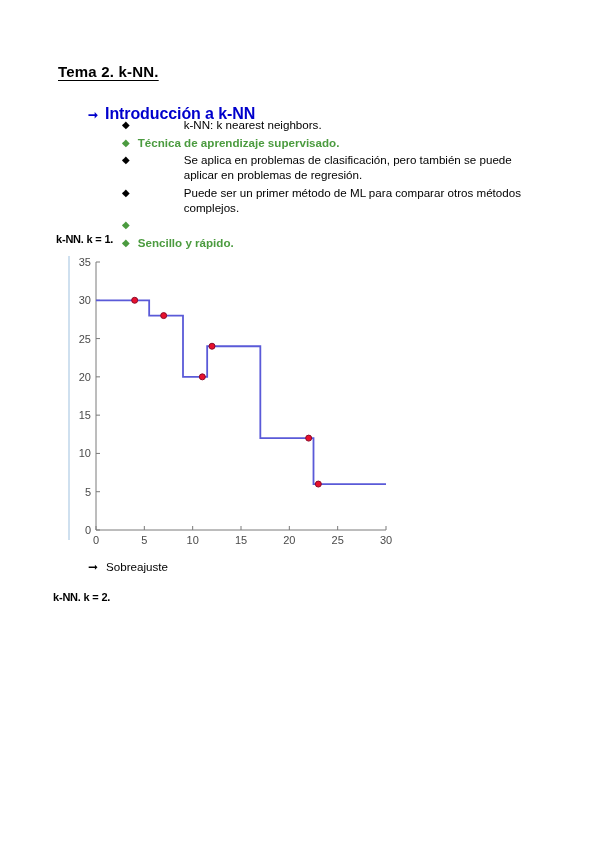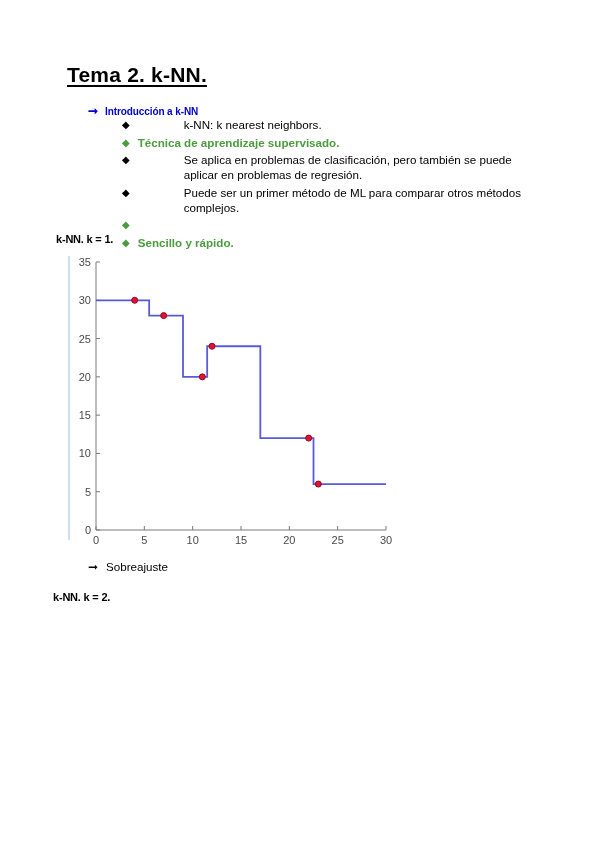--- a/index.html
+++ b/index.html
@@ -20,23 +20,23 @@
     position: absolute;
     left: 0; top: 0;
     width: 600px;
     height: 848px;
     background: #ffffff;
   }
 
   
   .doc-title {
     position: absolute;
-    left: 67px;
+    left: 58px;
     top: 63px;
-    font-size: 21px;
+    font-size: 15px;
     font-weight: bold;
     letter-spacing: 0.2px;
     text-decoration: underline;
     text-underline-offset: 3px;
     color: #000000;
     white-space: nowrap;
   }
 
   
   .lvl1 {
@@ -49,21 +49,21 @@
     white-space: nowrap;
   }
   .arrow-ico {
     color: #0000cc;
     font-size: 12px;
     line-height: 1;
     font-weight: bold;
   }
   .lvl1-label {
     color: #0000cc;
-    font-size: 10px;
+    font-size: 16px;
     font-weight: bold;
     letter-spacing: -0.1px;
   }
 
   
   .bullets {
     position: absolute;
     left: 122px;
     top: 117px;
     width: 420px;

